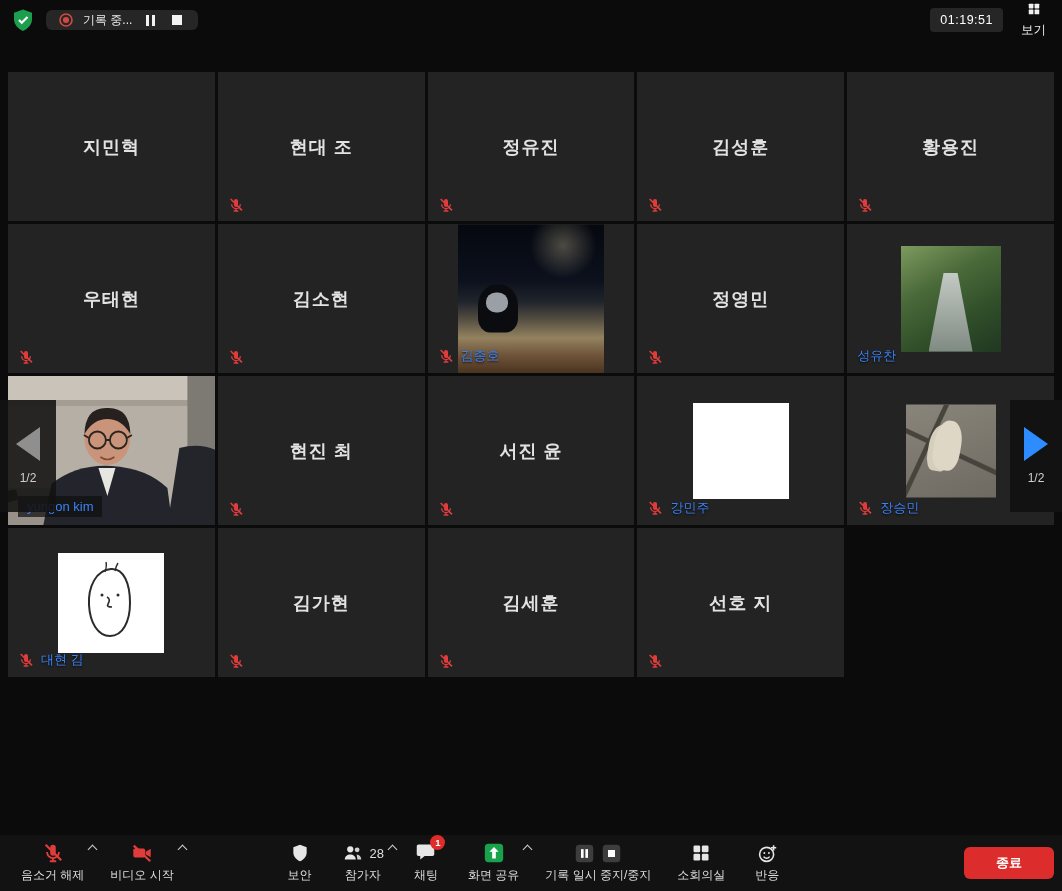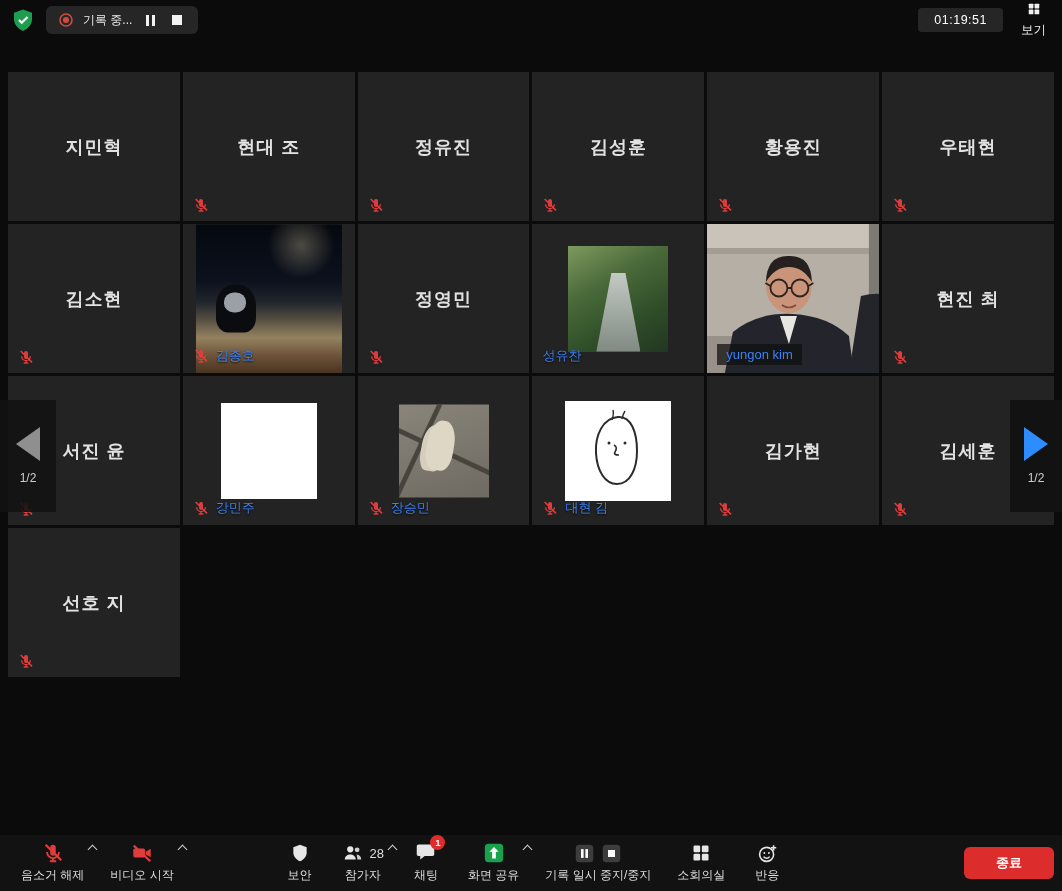--- a/index.html
+++ b/index.html
@@ -5,33 +5,33 @@
   * { margin:0; padding:0; box-sizing:border-box; }
   html,body { width:1062px; height:891px; background:#0b0b0b; overflow:hidden;
     font-family:"Liberation Sans", sans-serif; }
   body { position:relative; color:#e3e3e3; }
 
   
   .topbar { position:absolute; top:0; left:0; right:0; height:40px;
     display:flex; align-items:center; padding:0 10px; gap:10px; }
   .shield-btn { width:26px; height:26px; display:flex; align-items:center; justify-content:center; cursor:pointer; }
   .rec-pill { display:flex; align-items:center; gap:9px; background:#262626;
-    border-radius:6px; padding:5px 12px; height:28px; }
+    border-radius:6px; padding:5px 12px; height:20px; }
   .rec-label { font-size:12px; color:#ededed; white-space:nowrap; max-width:66px; overflow:hidden; text-overflow:ellipsis; }
   .rec-btn { display:flex; align-items:center; justify-content:center; width:18px; height:18px; cursor:pointer; }
   .pause-glyph { display:flex; gap:3px; }
   .pause-glyph i { display:block; width:3px; height:11px; background:#f2f2f2; }
   .stop-glyph { width:10px; height:10px; background:#f2f2f2; }
   .top-right { margin-left:auto; display:flex; align-items:center; gap:12px; }
-  .timer-box { background:#262626; border-radius:4px; padding:5px 16px; font-size:12.5px; color:#fff; letter-spacing:.5px; }
+  .timer-box { background:#262626; border-radius:4px; padding:5px 10px; font-size:12.5px; color:#fff; letter-spacing:.5px; }
   .view-btn { display:flex; align-items:center; gap:6px; font-size:12.5px; color:#f0f0f0; cursor:pointer; padding:4px 6px;flex-direction:column; }
 
   
   .grid { position:absolute; top:72px; left:8px; right:8px;
-    display:grid; grid-template-columns:repeat(6,1fr); grid-template-rows:repeat(5,149px); gap:3px; }
+    display:grid; grid-template-columns:repeat(5,1fr); grid-template-rows:repeat(5,149px); gap:3px; }
   .tile { position:relative; background:#232323; overflow:hidden; cursor:pointer; }
   .tile.active { outline:3px solid #d7dd82; outline-offset:-3px; }
   .center-name { position:absolute; inset:0; display:flex; align-items:center; justify-content:center;
     font-size:18px; font-weight:700; color:#e2e2e2; letter-spacing:1px; }
   .bottom-bar { position:absolute; left:10px; bottom:8px; display:flex; align-items:center; gap:7px; z-index:3; }
   .bottom-name { font-size:13px; color:#3b82f6; text-shadow:0 1px 2px rgba(0,0,0,.9); }
   .bottom-name.label-bg { background:rgba(15,15,15,.72); padding:3px 9px; text-shadow:none; }
   .mic-wrap { display:flex; width:16px; height:16px; }
 
   

